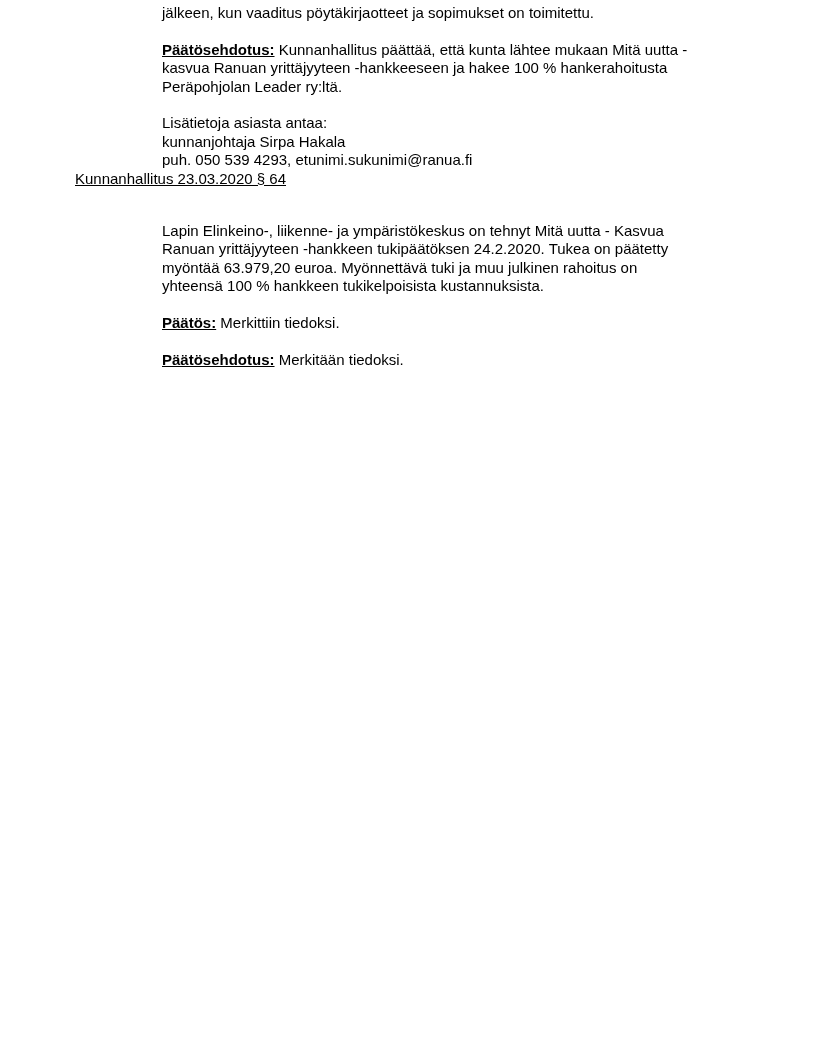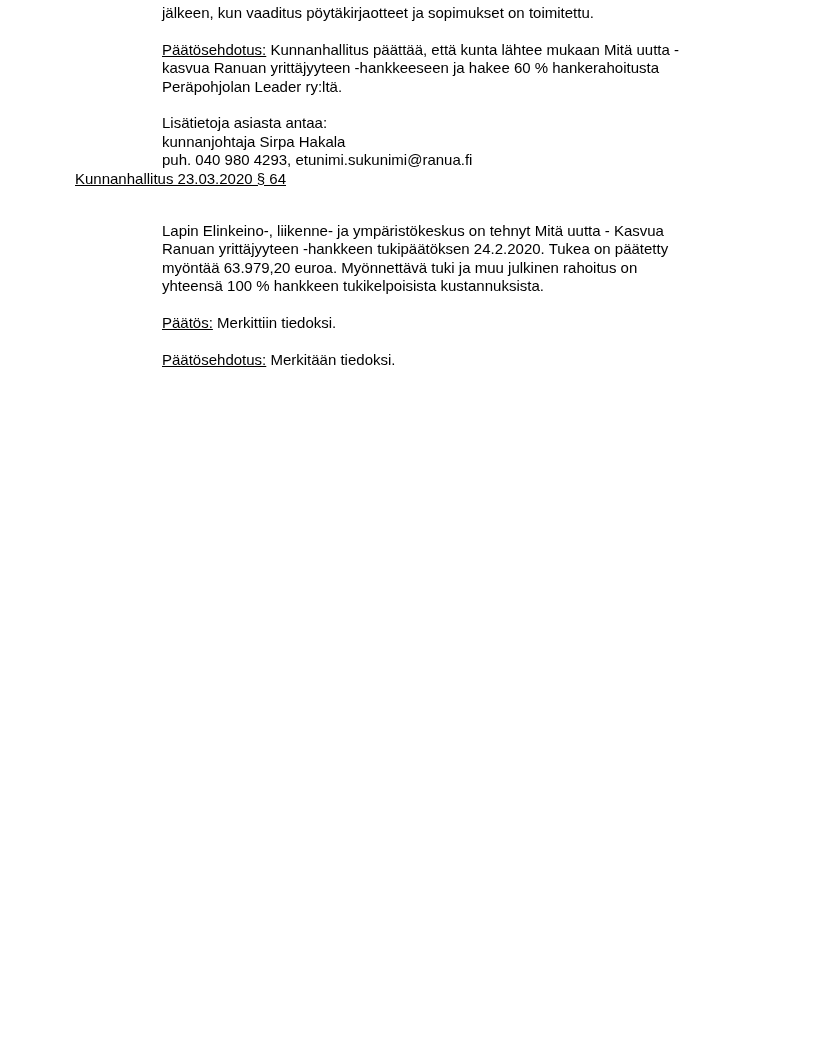--- a/index.html
+++ b/index.html
@@ -32,41 +32,41 @@
   p.no-gap {
     margin-bottom: 0;            
   }
   p.big-gap {
     margin-bottom: 34px;         
   }
   .pre {
     white-space: pre-line;       
   }
   .decision-label {
-    font-weight: normal;
+    font-weight: bold;
     text-decoration: underline;
   }
 </style>
 </head>
 <body>
 
 <div class="page">
   <div class="content">
 
     <p class="para"><span class="pre">jälkeen, kun vaaditus pöytäkirjaotteet ja sopimukset on toimitettu.</span></p>
 
     <p class="para"><span class="decision-label">Päätösehdotus:</span><span class="pre"> Kunnanhallitus päättää, että kunta lähtee mukaan Mitä uutta -
-kasvua Ranuan yrittäjyyteen -hankkeeseen ja hakee 60 % hankerahoitusta
+kasvua Ranuan yrittäjyyteen -hankkeeseen ja hakee 100 % hankerahoitusta
 Peräpohjolan Leader ry:ltä.</span></p>
 
 
 
     <p class="para no-gap"><span class="pre">Lisätietoja asiasta antaa:
 kunnanjohtaja Sirpa Hakala
-puh. 040 980 4293, etunimi.sukunimi@ranua.fi</span></p>
+puh. 050 539 4293, etunimi.sukunimi@ranua.fi</span></p>
 
     <p class="para hanging big-gap"><span class="pre">Kunnanhallitus 23.03.2020 § 64</span></p>
 
     <p class="para"><span class="pre">Lapin Elinkeino-, liikenne- ja ympäristökeskus on tehnyt Mitä uutta - Kasvua
 Ranuan yrittäjyyteen -hankkeen tukipäätöksen 24.2.2020. Tukea on päätetty
 myöntää 63.979,20 euroa. Myönnettävä tuki ja muu julkinen rahoitus on
 yhteensä 100 % hankkeen tukikelpoisista kustannuksista.</span></p>
 
 
     <p class="para"><span class="decision-label">Päätös:</span><span class="pre"> Merkittiin tiedoksi.</span></p>

